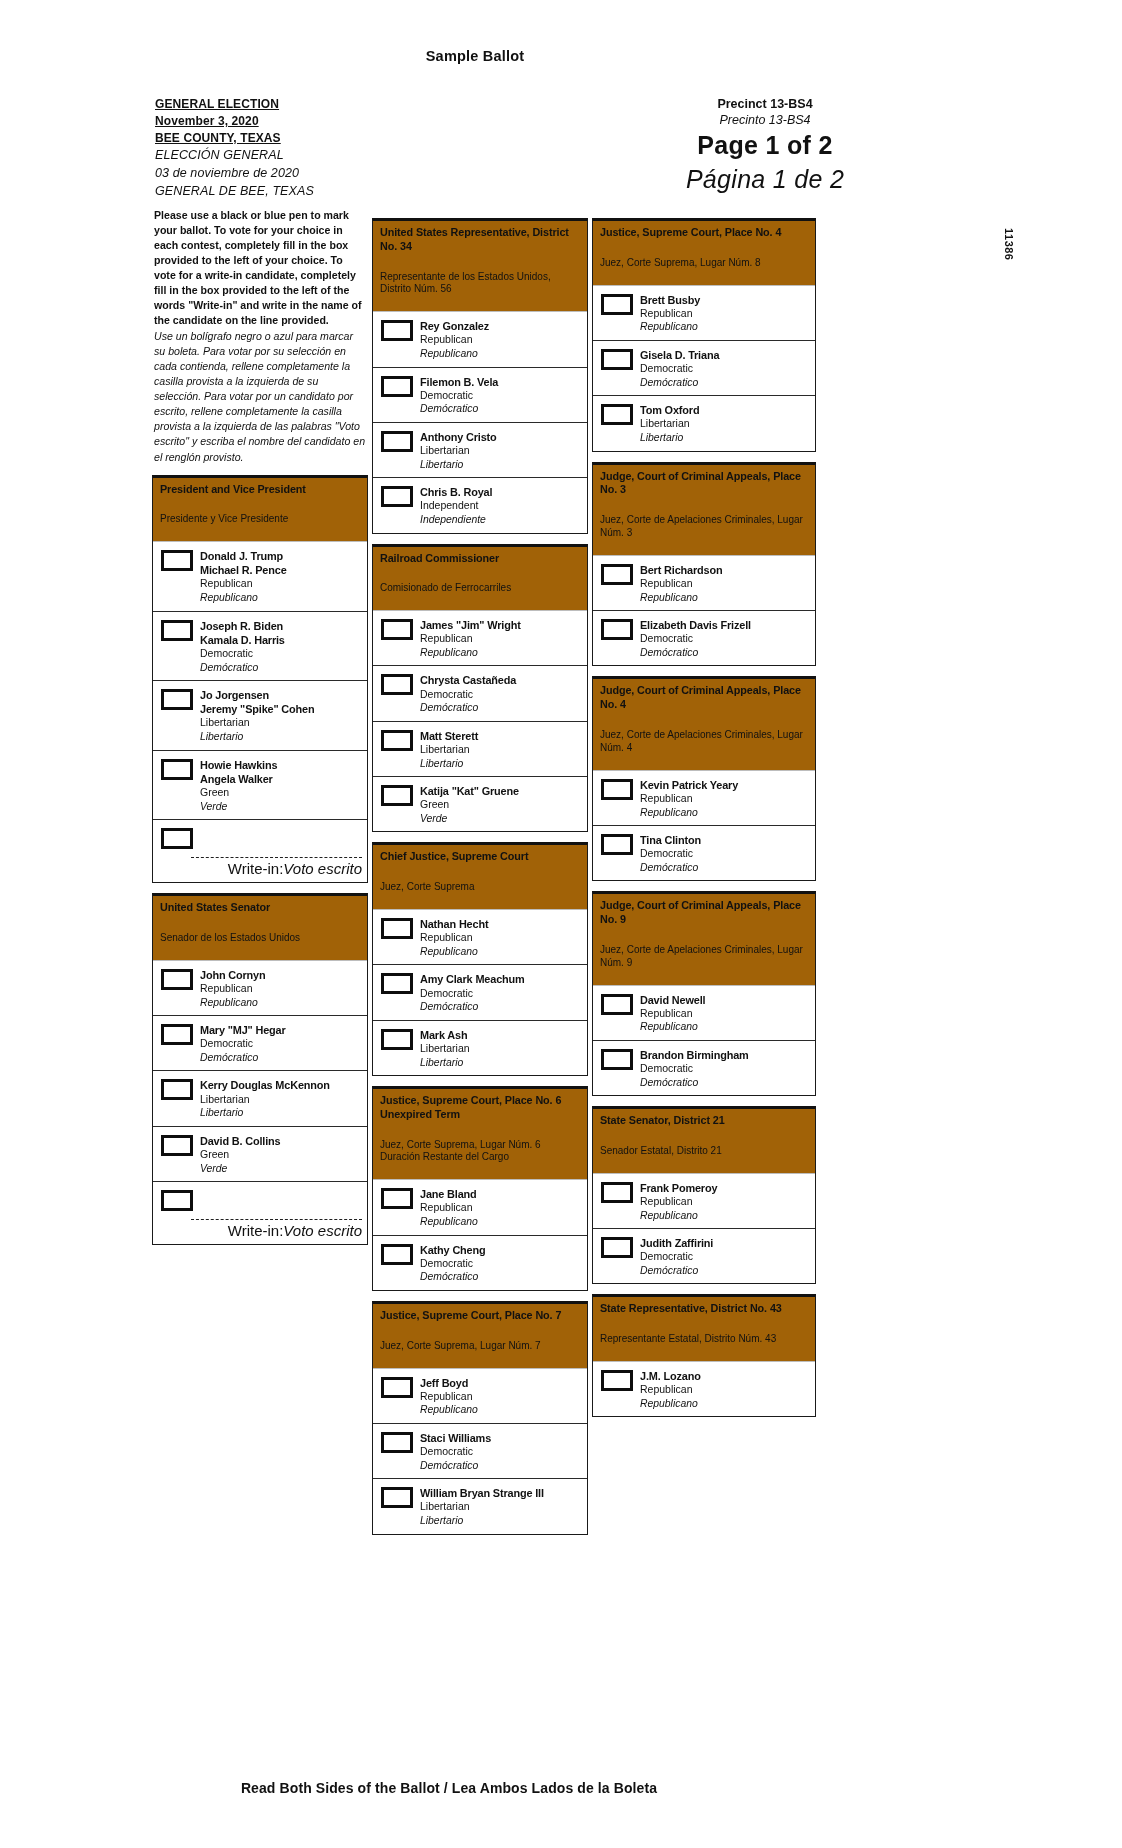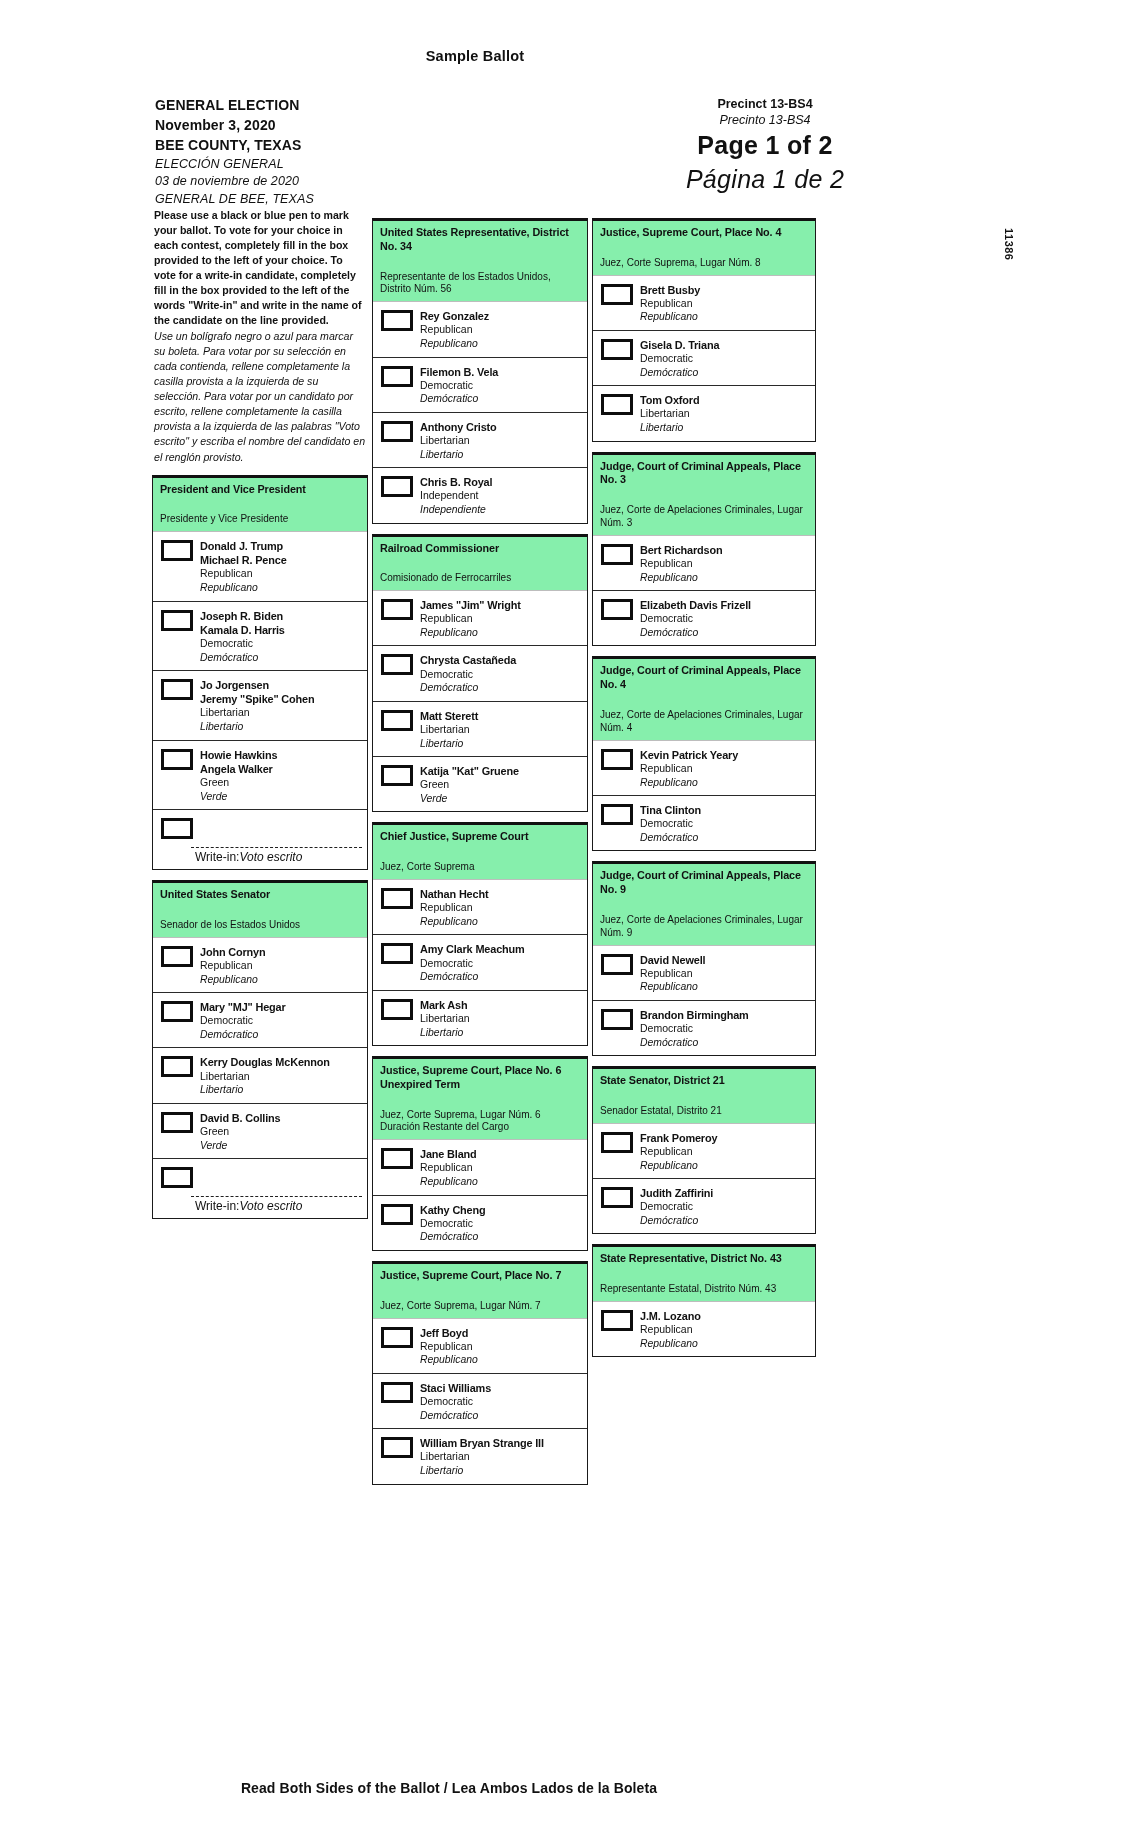--- a/index.html
+++ b/index.html
@@ -42,23 +42,24 @@
     height: 110px;
   }
   .hdr-left {
     position: absolute;
     left: 0;
     top: 0;
     width: 360px;
     line-height: 1.42;
   }
   .hdr-left .en {
-    font-size: 14px;
+    font-size: 12px;
     font-weight: bold;
     letter-spacing: .1px;
+    text-decoration: underline;
   }
   .hdr-left .es {
     font-size: 12.5px;
     font-style: italic;
     letter-spacing: .1px;
   }
   .hdr-right {
     position: absolute;
     right: 0;
     top: 0;
@@ -131,22 +132,22 @@
 
   
   .contest {
     border: 1.5px solid #1a1a1a;
     border-top: 3px solid #111;
     margin-top: 10px;
     background: #fff;
     position: relative;
   }
   .contest-head {
-    background: #86efac;
-    padding: 5px 6px 5px 7px;
+    background: #a16207;
+    padding: 5px 6px 15px 7px;
     border-bottom: 1px solid #bdbdbd;
   }
   .contest-title {
     font-size: 10.8px;
     font-weight: bold;
     line-height: 1.28;
     letter-spacing: -.1px;
   }
   .contest-subtitle {
     font-size: 10px;
@@ -199,22 +200,23 @@
   
   .cand.writein {
     display: block;
     padding: 7px 5px 5px 8px;
   }
   .writein-line {
     border-top: 1.6px dashed #1f1f1f;
     margin: 8px 0 0 30px;
   }
   .writein-label {
-    font-size: 12px;
+    font-size: 15px;
     margin: 2px 0 0 34px;
+    text-align: right;
   }
   .writein-label i {
     font-style: italic;
   }
 
   
   .footer {
     position: absolute;
     left: 0;
     bottom: 52px;

